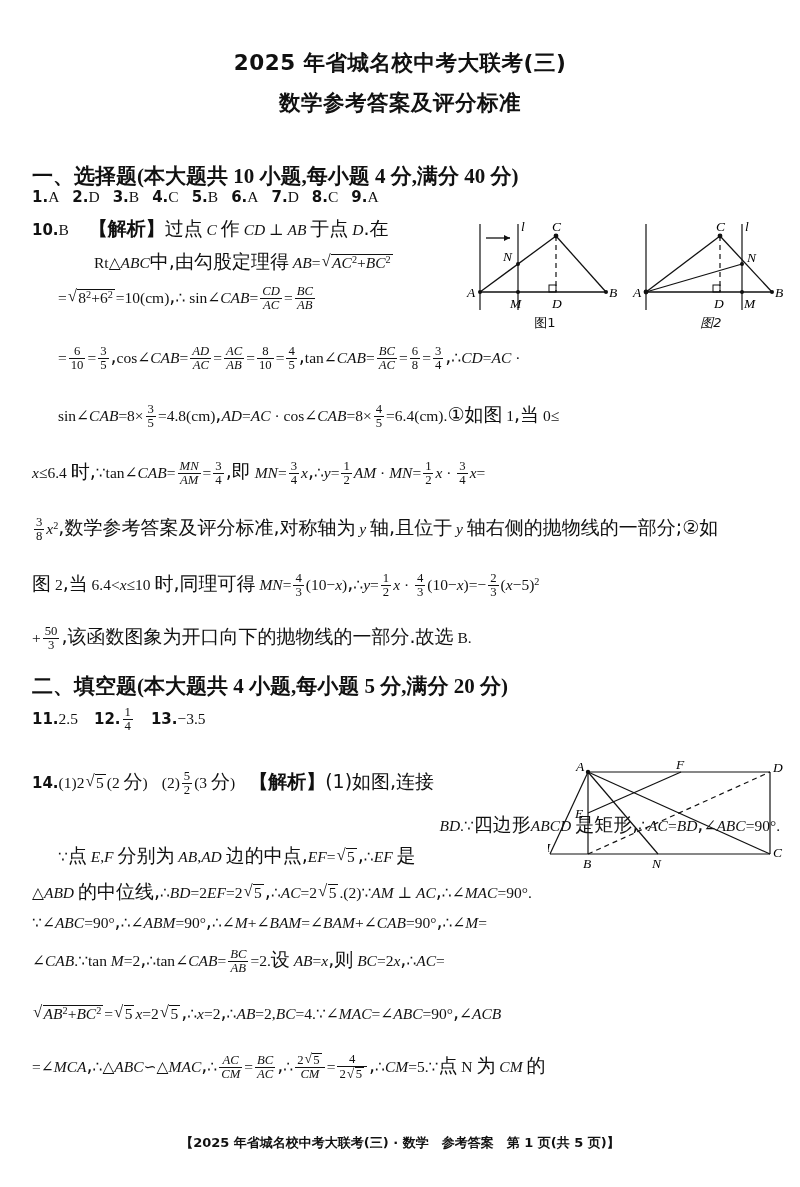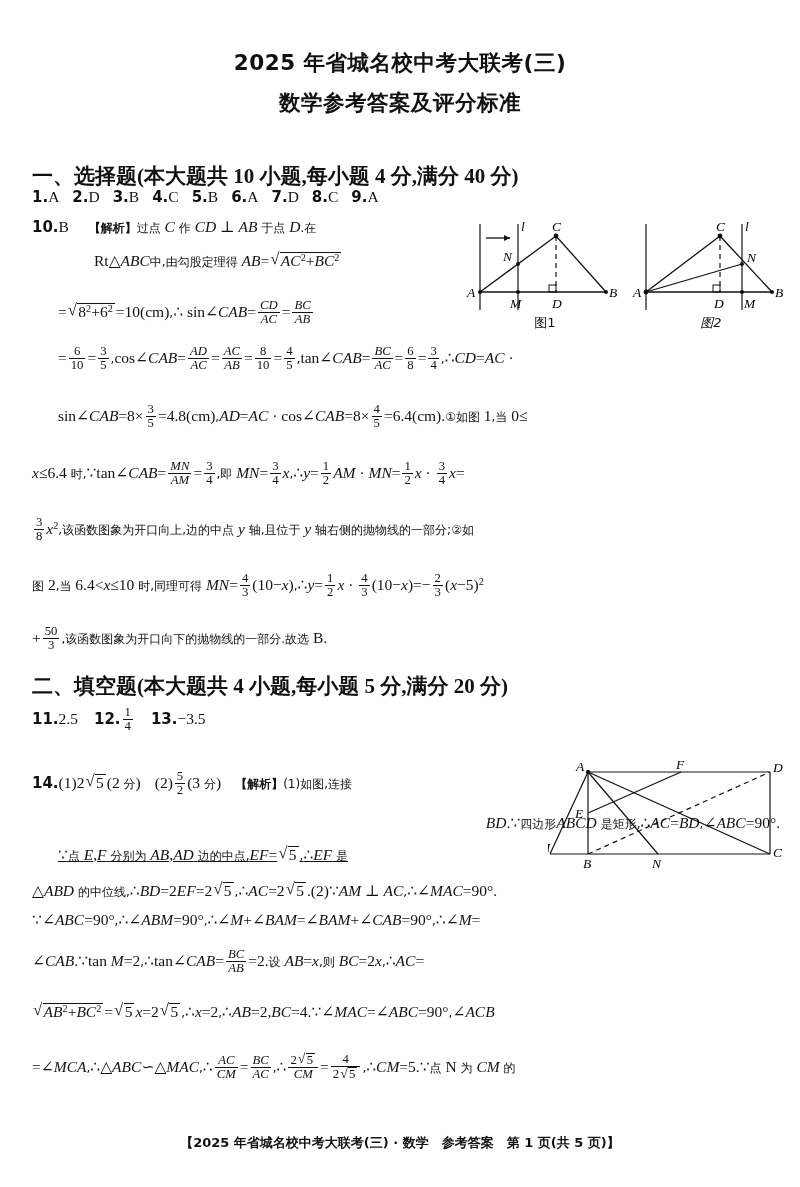--- a/index.html
+++ b/index.html
@@ -28,21 +28,21 @@
   .sh-paren{font-family:"Liberation Serif",serif;font-weight:bold;}
 
   
   .mline{
     position:absolute;left:32px;width:740px;
     font-size:15.5px;line-height:1.0;
     white-space:nowrap;
   }
   .it{font-style:italic;font-family:"Liberation Serif","DejaVu Serif",serif;}
   .up{font-style:normal;}
-  .cn{font-style:normal;font-family:"DejaVu Sans","Liberation Sans",sans-serif;font-size:12px;}
+  .cn{font-style:normal;font-family:"DejaVu Sans","Liberation Sans",sans-serif;font-size:19px;}
   .bold{font-weight:bold;}
   .qn{font-weight:bold;font-family:"DejaVu Sans","Liberation Sans",sans-serif;font-size:15px;}
 
   
   .frac{
     display:inline-block;vertical-align:-0.46em;
     text-align:center;font-size:.82em;line-height:1.05;
     margin:0 2px;
   }
   .frac .num{display:block;padding:0 2px;}
@@ -103,39 +103,39 @@
     <span class="cn bold">【解析】</span><span class="cn">过点</span>
     <span class="it">C</span> <span class="cn">作</span> <span class="it">CD</span> <span class="perp"></span>
     <span class="it">AB</span> <span class="cn">于点</span> <span class="it">D</span><span class="cn">.在</span>
   </div>
 
   <div class="mline" style="top:252px;left:58px;margin-left:36px;">
     <span class="up">Rt</span><span class="tri"></span><span class="it">ABC</span><span class="cn">中,由勾股定理得</span>
     <span class="it">AB</span>=<span class="sqrt"><span class="rad"><span class="it">AC</span><sup>2</sup>+<span class="it">BC</span><sup>2</sup></span></span>
   </div>
 
-  <div class="mline" style="top:299px;left:58px;">
+  <div class="mline" style="top:285px;left:58px;">
     =<span class="sqrt"><span class="rad">8<sup>2</sup>+6<sup>2</sup></span></span>=10(<span class="up">cm</span>)<span class="cn">,</span><span class="ther"></span>
     <span class="up">sin</span><span class="ang"></span><span class="it">CAB</span>=<span class="frac"><span class="num it">CD</span><span class="den it">AC</span></span>=<span class="frac"><span class="num it">BC</span><span class="den it">AB</span></span>
   </div>
 
   <div class="mline" style="top:345px;left:58px;">
     =<span class="frac"><span class="num">6</span><span class="den">10</span></span>=<span class="frac"><span class="num">3</span><span class="den">5</span></span><span class="cn">,</span><span class="up">cos</span><span class="ang"></span><span class="it">CAB</span>=<span class="frac"><span class="num it">AD</span><span class="den it">AC</span></span>=<span class="frac"><span class="num it">AC</span><span class="den it">AB</span></span>=<span class="frac"><span class="num">8</span><span class="den">10</span></span>=<span class="frac"><span class="num">4</span><span class="den">5</span></span><span class="cn">,</span><span class="up">tan</span><span class="ang"></span><span class="it">CAB</span>=<span class="frac"><span class="num it">BC</span><span class="den it">AC</span></span>=<span class="frac"><span class="num">6</span><span class="den">8</span></span>=<span class="frac"><span class="num">3</span><span class="den">4</span></span><span class="cn">,</span><span class="ther"></span><span class="it">CD</span>=<span class="it">AC</span> ·
   </div>
 
   <div class="mline" style="top:403px;left:58px;">
     <span class="up">sin</span><span class="ang"></span><span class="it">CAB</span>=8×<span class="frac"><span class="num">3</span><span class="den">5</span></span>=4.8(<span class="up">cm</span>)<span class="cn">,</span><span class="it">AD</span>=<span class="it">AC</span> · <span class="up">cos</span><span class="ang"></span><span class="it">CAB</span>=8×<span class="frac"><span class="num">4</span><span class="den">5</span></span>=6.4(<span class="up">cm</span>).<span class="cn">①如图</span> 1<span class="cn">,当</span> 0≤
   </div>
 
   <div class="mline" style="top:460px;">
     <span class="it">x</span>≤6.4 <span class="cn">时</span><span class="cn">,</span><span class="bec"></span><span class="up">tan</span><span class="ang"></span><span class="it">CAB</span>=<span class="frac"><span class="num it">MN</span><span class="den it">AM</span></span>=<span class="frac"><span class="num">3</span><span class="den">4</span></span><span class="cn">,</span><span class="cn">即</span> <span class="it">MN</span>=<span class="frac"><span class="num">3</span><span class="den">4</span></span><span class="it">x</span><span class="cn">,</span><span class="ther"></span><span class="it">y</span>=<span class="frac"><span class="num">1</span><span class="den">2</span></span><span class="it">AM</span> · <span class="it">MN</span>=<span class="frac"><span class="num">1</span><span class="den">2</span></span><span class="it">x</span> · <span class="frac"><span class="num">3</span><span class="den">4</span></span><span class="it">x</span>=
   </div>
 
   <div class="mline" style="top:516px;">
-    <span class="frac"><span class="num">3</span><span class="den">8</span></span><span class="it">x</span><sup>2</sup><span class="cn">,该函数图象为开口向上,边的中点</span> <span class="it">y</span> <span class="cn">轴,且位于</span> <span class="it">y</span> <span class="cn">轴右侧的抛物线的一部分;②如</span>
+    <span class="frac"><span class="num">3</span><span class="den">8</span></span><span class="it">x</span><sup>2</sup><span class="cn">,数学参考答案及评分标准,对称轴为</span> <span class="it">y</span> <span class="cn">轴,且位于</span> <span class="it">y</span> <span class="cn">轴右侧的抛物线的一部分;②如</span>
   </div>
 
   <div class="mline" style="top:572px;">
     <span class="cn">图</span> 2<span class="cn">,当</span> 6.4&lt;<span class="it">x</span>≤10 <span class="cn">时,同理可得</span> <span class="it">MN</span>=<span class="frac"><span class="num">4</span><span class="den">3</span></span>(10−<span class="it">x</span>)<span class="cn">,</span><span class="ther"></span><span class="it">y</span>=<span class="frac"><span class="num">1</span><span class="den">2</span></span><span class="it">x</span> · <span class="frac"><span class="num">4</span><span class="den">3</span></span>(10−<span class="it">x</span>)=−<span class="frac"><span class="num">2</span><span class="den">3</span></span>(<span class="it">x</span>−5)<sup>2</sup>
   </div>
 
   <div class="mline" style="top:625px;">
     +<span class="frac"><span class="num">50</span><span class="den">3</span></span><span class="cn">,该函数图象为开口向下的抛物线的一部分.故选</span> <span class="up">B</span>.
   </div>
 
@@ -221,21 +221,21 @@
   </div>
 
   <div class="mline" style="top:770px;">
     <span class="qn">14.</span>(1)2<span class="sqrt"><span class="rad">5</span></span>(2 <span class="cn">分</span>)<span style="display:inline-block;width:14px"></span>(2)<span class="frac"><span class="num">5</span><span class="den">2</span></span>(3 <span class="cn">分</span>)<span style="display:inline-block;width:14px"></span><span class="cn bold">【解析】</span><span class="cn">(1)如图,连接</span>
   </div>
 
   <div class="mline" style="top:815px;left:40px;text-align:right;">
     <span class="it">BD</span>.<span class="bec"></span><span class="cn">四边形</span><span class="it">ABCD</span> <span class="cn">是矩形,</span><span class="ther"></span><span class="it">AC</span>=<span class="it">BD</span><span class="cn">,</span><span class="ang"></span><span class="it">ABC</span>=90<span class="deg"></span>.
   </div>
 
-  <div class="mline" style="top:846px;left:58px;text-decoration:underline;">
+  <div class="mline" style="top:846px;left:58px;">
     <span class="bec"></span><span class="cn">点</span> <span class="it">E</span>,<span class="it">F</span> <span class="cn">分别为</span> <span class="it">AB</span>,<span class="it">AD</span> <span class="cn">边的中点,</span><span class="it">EF</span>=<span class="sqrt"><span class="rad">5</span></span><span class="cn">,</span><span class="ther"></span><span class="it">EF</span> <span class="cn">是</span>
   </div>
 
   <div class="mline" style="top:882px;">
     <span class="tri"></span><span class="it">ABD</span> <span class="cn">的中位线,</span><span class="ther"></span><span class="it">BD</span>=2<span class="it">EF</span>=2<span class="sqrt"><span class="rad">5</span></span><span class="cn">,</span><span class="ther"></span><span class="it">AC</span>=2<span class="sqrt"><span class="rad">5</span></span>.(2)<span class="bec"></span><span class="it">AM</span> <span class="perp"></span> <span class="it">AC</span><span class="cn">,</span><span class="ther"></span><span class="ang"></span><span class="it">MAC</span>=90<span class="deg"></span>.
   </div>
 
   <div class="mline" style="top:912px;">
     <span class="bec"></span><span class="ang"></span><span class="it">ABC</span>=90<span class="deg"></span><span class="cn">,</span><span class="ther"></span><span class="ang"></span><span class="it">ABM</span>=90<span class="deg"></span><span class="cn">,</span><span class="ther"></span><span class="ang"></span><span class="it">M</span>+<span class="ang"></span><span class="it">BAM</span>=<span class="ang"></span><span class="it">BAM</span>+<span class="ang"></span><span class="it">CAB</span>=90<span class="deg"></span><span class="cn">,</span><span class="ther"></span><span class="ang"></span><span class="it">M</span>=
   </div>

